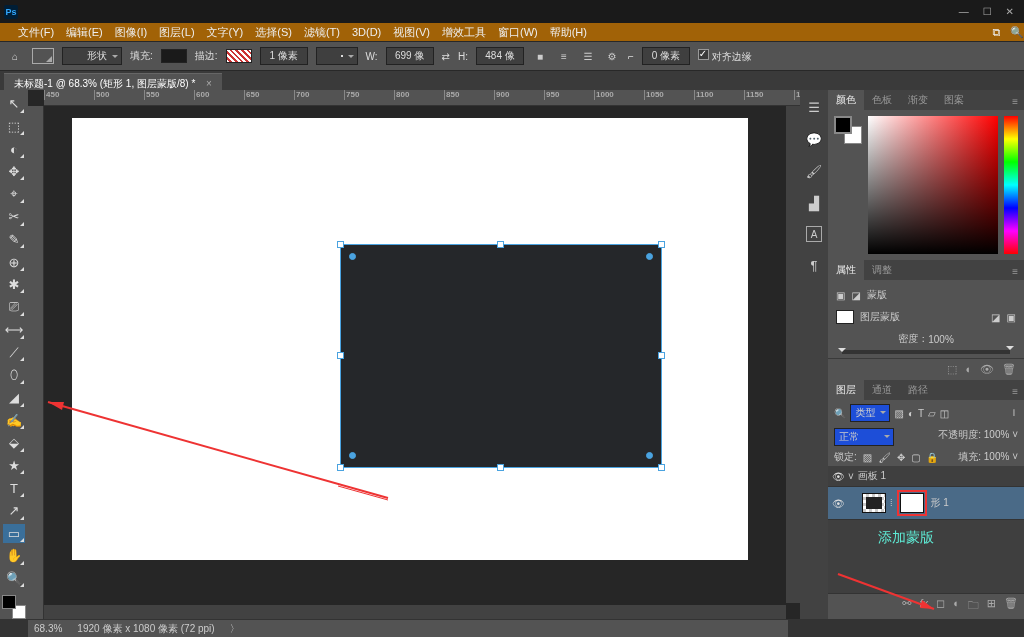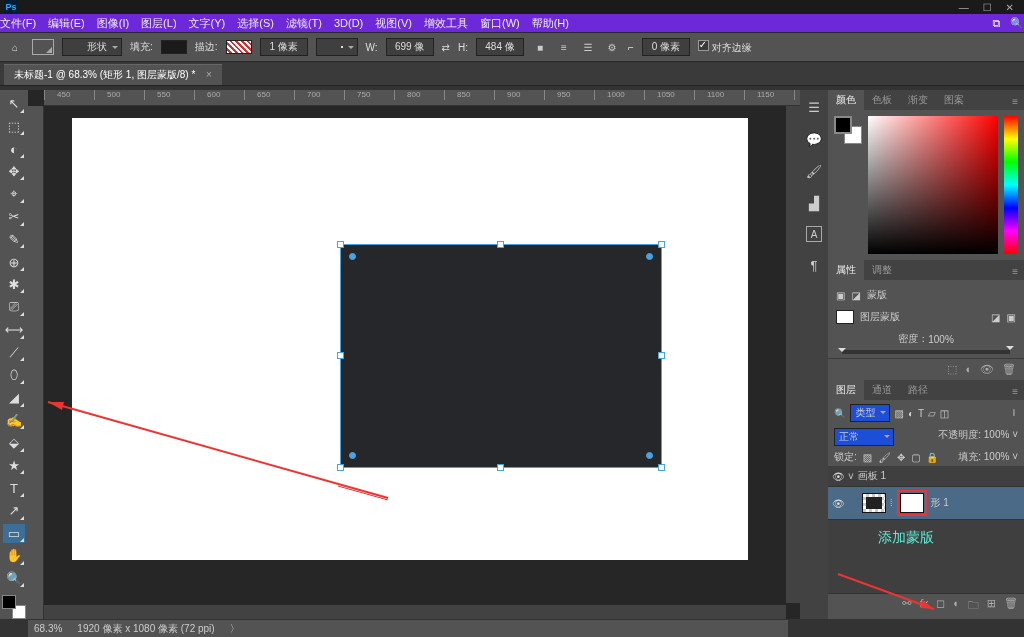--- a/index.html
+++ b/index.html
@@ -1,20 +1,20 @@
 <!DOCTYPE html>
 <html><head>
 <meta charset="utf-8">
 <style>
   * { margin:0; padding:0; box-sizing:border-box; font-family:"Microsoft YaHei",Arial,sans-serif; }
   body { background:#333; color:#ccc; font-size:11px; overflow:hidden; width:1024px; height:637px; position:relative; }
-  .titlebar { height:14px; background:#1a1a1a; display:flex; align-items:center; padding:0 4px; }
+  .titlebar { height:23px; background:#1a1a1a; display:flex; align-items:center; padding:0 4px; }
   .ps-logo { width:14px; height:14px; background:#001e36; color:#31a8ff; font-weight:bold; font-size:9px; display:flex; align-items:center; justify-content:center; border-radius:2px; margin-right:8px;}
   .win-controls { margin-left:auto; display:flex; gap:14px; padding-right:6px; color:#aaa; font-size:10px;}
-  .menubar { height:18px; background:#6d28d9; display:flex; align-items:center; gap:12px; color:#eee; font-size:11px;}
+  .menubar { height:18px; background:#a16207; display:flex; align-items:center; padding-left:18px; gap:12px; color:#eee; font-size:11px;}
   .menubar span { cursor:default; }
   .optionsbar { height:30px; background:#535353; border-top:1px solid #282828; border-bottom:1px solid #282828; display:flex; align-items:center; padding:0 6px; gap:8px; color:#ddd; font-size:10px;}
   .opt-home { width:18px; height:18px; display:flex; align-items:center; justify-content:center; }
   .opt-rect { width:22px; height:16px; border:1px solid #aaa; position:relative;}
   .opt-rect::after{content:"";position:absolute;right:1px;bottom:1px;border:3px solid transparent;border-right-color:#aaa;border-bottom-color:#aaa;}
   .select-box { background:#3f3f3f; border:1px solid #222; padding:1px 14px 1px 24px; position:relative; height:18px; display:flex; align-items:center;}
   .select-box::after{content:"";position:absolute;right:3px;top:7px;border:3px solid transparent;border-top-color:#aaa;}
   .swatch { width:26px; height:14px; border:1px solid #222; background:#1a1a1a;}
   .swatch.stroke{background:repeating-linear-gradient(45deg,#fff,#fff 2px,#c33 2px,#c33 4px);}
   .num-field { background:#3f3f3f; border:1px solid #222; padding:1px 4px; width:48px; text-align:center;}
@@ -28,21 +28,21 @@
   .workspace { position:absolute; top:90px; bottom:18px; left:0; right:0; display:flex;}
   .toolbar { width:28px; background:#535353; display:flex; flex-direction:column; align-items:center; padding-top:4px; gap:3px;}
   .tool { width:22px; height:20px; display:flex; align-items:center; justify-content:center; color:#ddd; position:relative; font-size:13px;}
   .tool.sel { background:#3a6f9a; }
   .tool .tri{position:absolute;right:1px;bottom:1px;width:0;height:0;border:2px solid transparent;border-right-color:#ddd;border-bottom-color:#ddd;}
   .fgbg { margin-top:4px; position:relative; width:24px; height:24px;}
   .fgbg .fg{width:14px;height:14px;background:#000;border:1px solid #888;position:absolute;top:0;left:0;}
   .fgbg .bg{width:14px;height:14px;background:#fff;border:1px solid #888;position:absolute;bottom:0;right:0;}
   .canvas-area { flex:1; background:#262626; position:relative; overflow:hidden;}
   .ruler-h { position:absolute; top:0; left:16px; right:0; height:16px; background:#535353; color:#aaa; font-size:8px; display:flex; align-items:flex-start; overflow:hidden; border-bottom:1px solid #333;}
-  .ruler-h span{flex:0 0 50px; padding-left:12px; border-left:1px solid #888; height:10px;}
+  .ruler-h span{flex:0 0 50px; padding-left:1px; border-left:1px solid #888; height:10px;font-weight:bold;}
   .ruler-v { position:absolute; top:16px; left:0; bottom:0; width:16px; background:#535353; border-right:1px solid #333;}
   .canvas-white { position:absolute; top:28px; left:44px; width:676px; height:442px; background:#fff;}
   .shape-rect { position:absolute; top:154px; left:312px; width:322px; height:224px; background:#25272a; border:1px solid #4aa3e0;}
   .handle{width:7px;height:7px;background:#fff;border:1px solid #4aa3e0;position:absolute;}
   .ahandle{width:7px;height:7px;border:1px solid #4aa3e0;border-radius:50%;position:absolute;background:#4aa3e0;}
   .scrollbar-v { position:absolute; top:16px; right:0; bottom:16px; width:14px; background:#424242;}
   .scrollbar-h { position:absolute; left:16px; right:14px; bottom:0; height:14px; background:#424242;}
   .dockstrip { width:28px; background:#424242; display:flex; flex-direction:column; align-items:center; padding-top:8px; gap:14px;}
   .dockstrip div{width:18px;height:18px;display:flex;align-items:center;justify-content:center;color:#ccc;font-size:13px;}
   .right-panels { width:196px; background:#535353; display:flex; flex-direction:column;}

